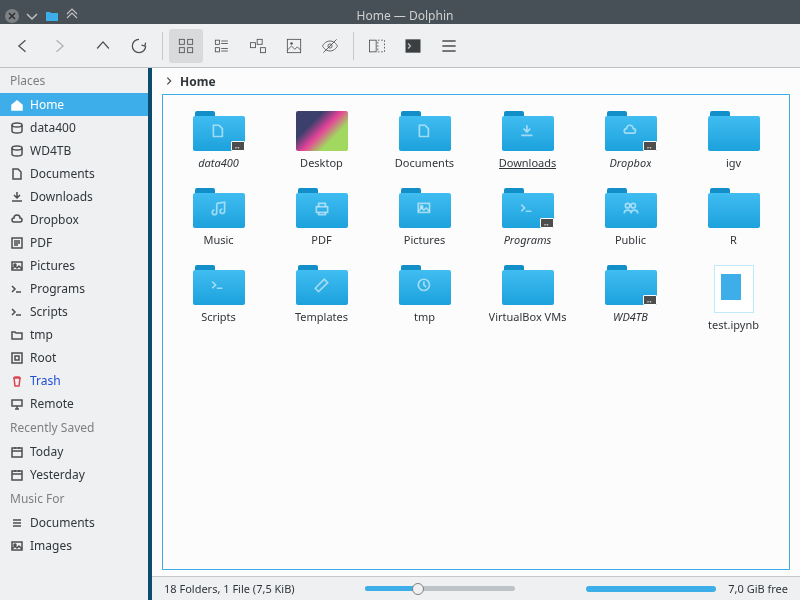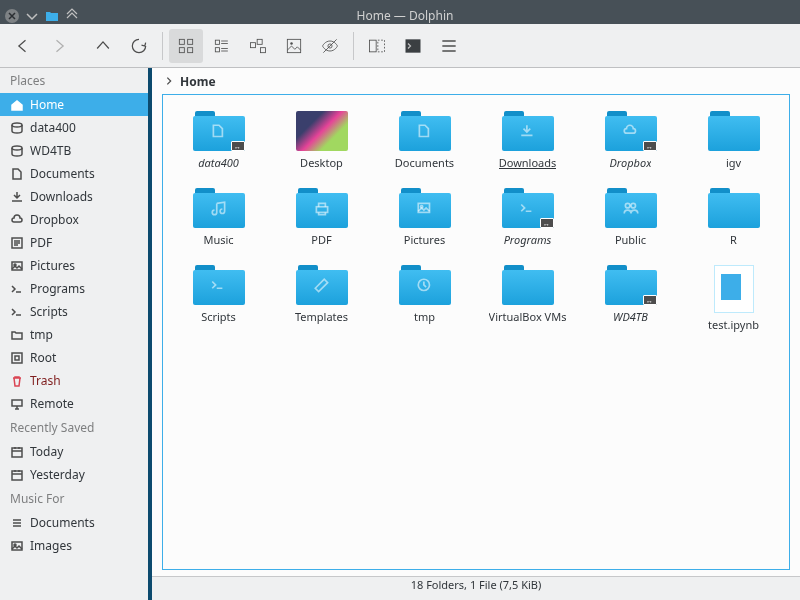--- a/index.html
+++ b/index.html
@@ -16,21 +16,21 @@
 .tool-sep { width: 1px; height: 28px; background: #c7c8ca; margin: 0 4px; }
 .tool-btn svg { width: 20px; height: 20px; }
 
 .content-row { flex: 1; display: flex; min-height: 0; }
 
 .sidebar { width: 152px; background: #eff0f1; border-right: 4px solid #0c4a6e; overflow-y: auto; font-size: 12px; }
 .sidebar-heading { color: #7e7f80; padding: 4px 10px; font-size: 12px; }
 .sidebar-item { display: flex; align-items: center; gap: 6px; padding: 3px 10px; cursor: pointer; color: #31363b; }
 .sidebar-item.selected { background: #3daee9; color: #fff; }
 .sidebar-item.selected svg { stroke: #fff; fill: #fff; }
-.sidebar-item.trash { color: #7f1d1d; }
+.sidebar-item.trash { color: #1d4ed8; }
 .sidebar-item.trash svg { stroke: #da4453; }
 .sidebar-icon { width: 14px; height: 14px; flex-shrink: 0; }
 .sidebar-icon svg { width: 14px; height: 14px; stroke: #4d4d4d; fill: none; stroke-width: 1.5; }
 
 .main { flex: 1; display: flex; flex-direction: column; background: #fcfcfc; min-width: 0; }
 .breadcrumb-bar { height: 26px; display: flex; align-items: center; padding: 0 12px; font-size: 12px; color: #31363b; gap: 6px; }
 .breadcrumb-bar svg { width: 10px; height: 10px; }
 
 .file-area { flex: 1; margin: 0 10px 6px 10px; border: 1px solid #3daee9; overflow-y: auto; padding: 12px 6px; }
 .file-grid { display: grid; grid-template-columns: repeat(6, 1fr); gap: 10px 4px; }
@@ -44,21 +44,21 @@
 .folder-inner { position: absolute; top: 12px; left: 50%; transform: translateX(-50%); color: rgba(255,255,255,0.55); }
 .folder-inner svg { width: 18px; height: 18px; stroke: currentColor; fill: none; stroke-width: 1.5; }
 .emblem { position: absolute; bottom: 0; right: 0; width: 14px; height: 10px; background: #4d4d4d; border: 1px solid #fff; border-radius: 1px; display: flex; align-items: center; justify-content: center; }
 .emblem::before { content: "↔"; color: #fff; font-size: 7px; }
 
 .desktop-thumb { width: 52px; height: 40px; background: linear-gradient(135deg, #3a3f6c 0%, #3a3f6c 30%, #e64398 50%, #a1d860 70%, #a1d860 100%); border-radius: 2px; position: relative; }
 
 .file-doc { width: 40px; height: 48px; background: #fff; border: 1px solid #beeafc; position: relative; }
 .file-doc-strip { position: absolute; top: 8px; left: 6px; width: 20px; height: 26px; background: #3daee9; }
 
-.statusbar { height: 24px; background: #eff0f1; border-top: 1px solid #c7c8ca; display: flex; align-items: center; padding: 0 12px; font-size: 11px; color: #31363b; gap: 12px; flex-direction: column; }
+.statusbar { height: 24px; background: #eff0f1; border-top: 1px solid #c7c8ca; display: flex; align-items: center; padding: 0 12px; font-size: 11px; color: #31363b; gap: 12px; }
 .status-text { }
 .zoom-slider { flex: 1; display: flex; align-items: center; }
 .zoom-track { flex: 1; height: 5px; background: #bdc3c7; border-radius: 3px; position: relative; max-width: 150px; margin: 0 auto; }
 .zoom-fill { position: absolute; left: 0; top: 0; height: 100%; width: 35%; background: #3daee9; border-radius: 3px; }
 .zoom-thumb { position: absolute; left: 35%; top: 50%; width: 12px; height: 12px; background: #eff0f1; border: 1px solid #7e7f80; border-radius: 6px; transform: translate(-50%, -50%); }
 .disk-bar { width: 130px; height: 6px; background: #3daee9; border-radius: 3px; }
 .disk-text { }
 </style>
 </head>
 <body>

